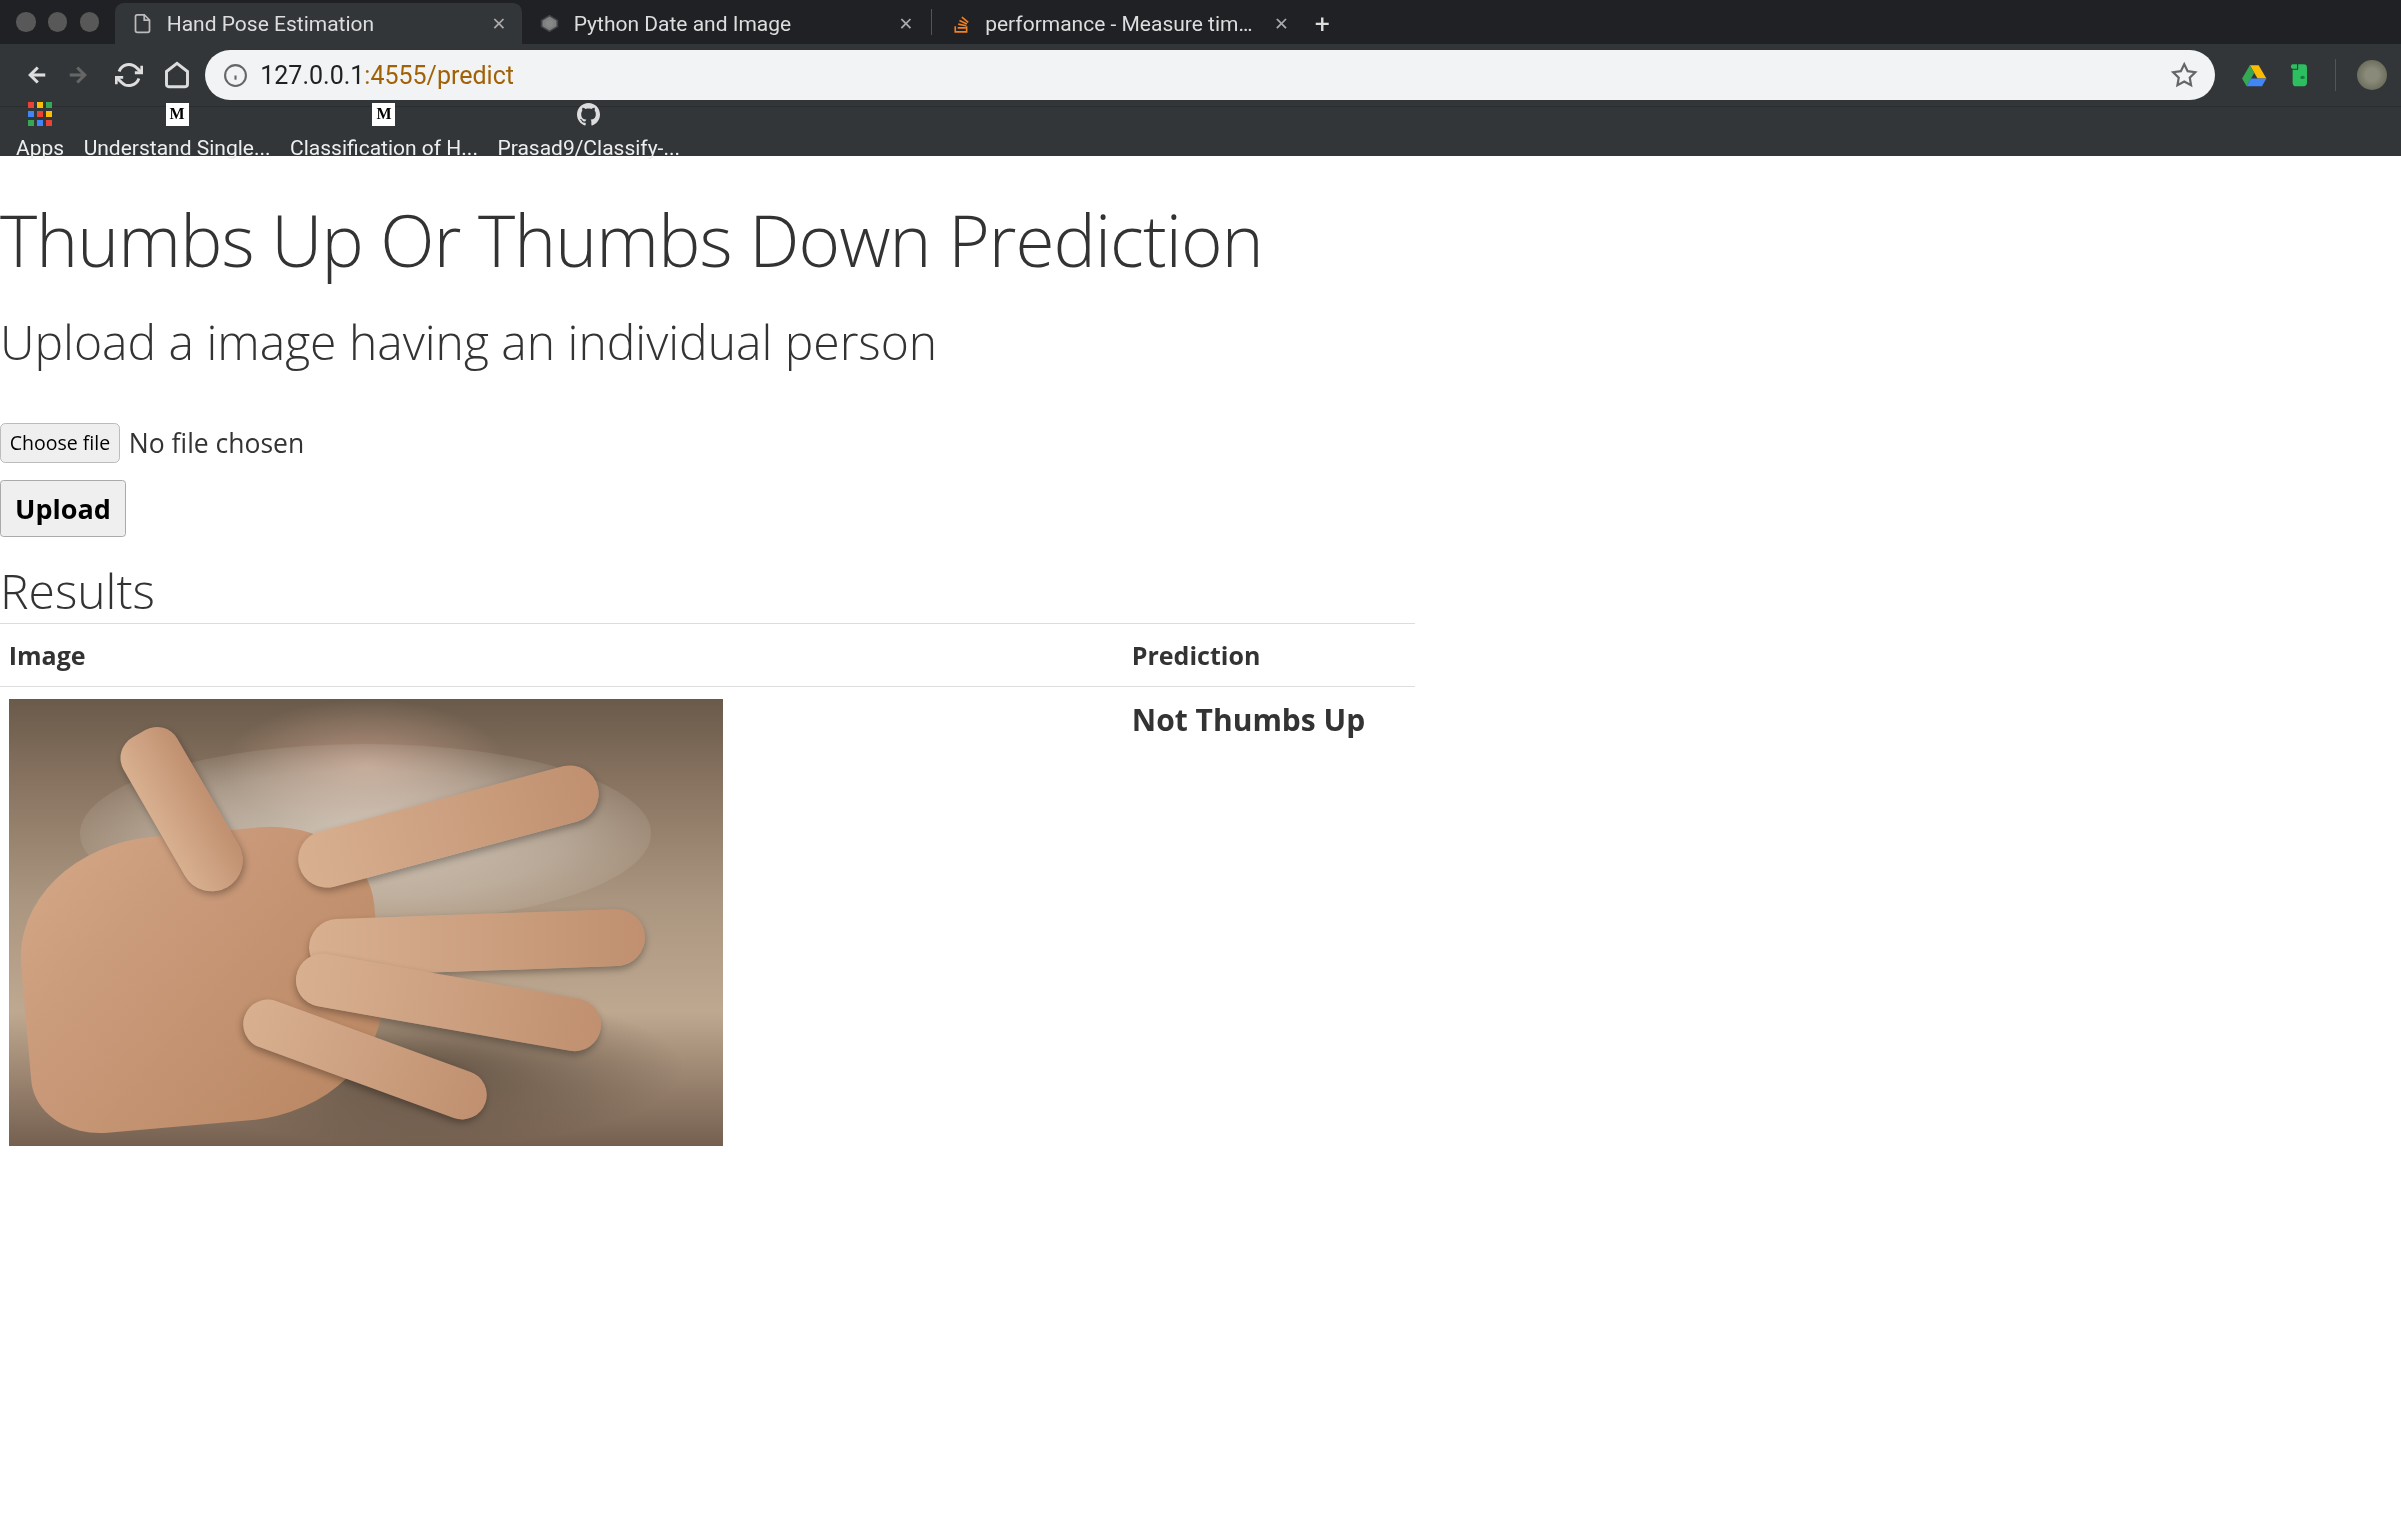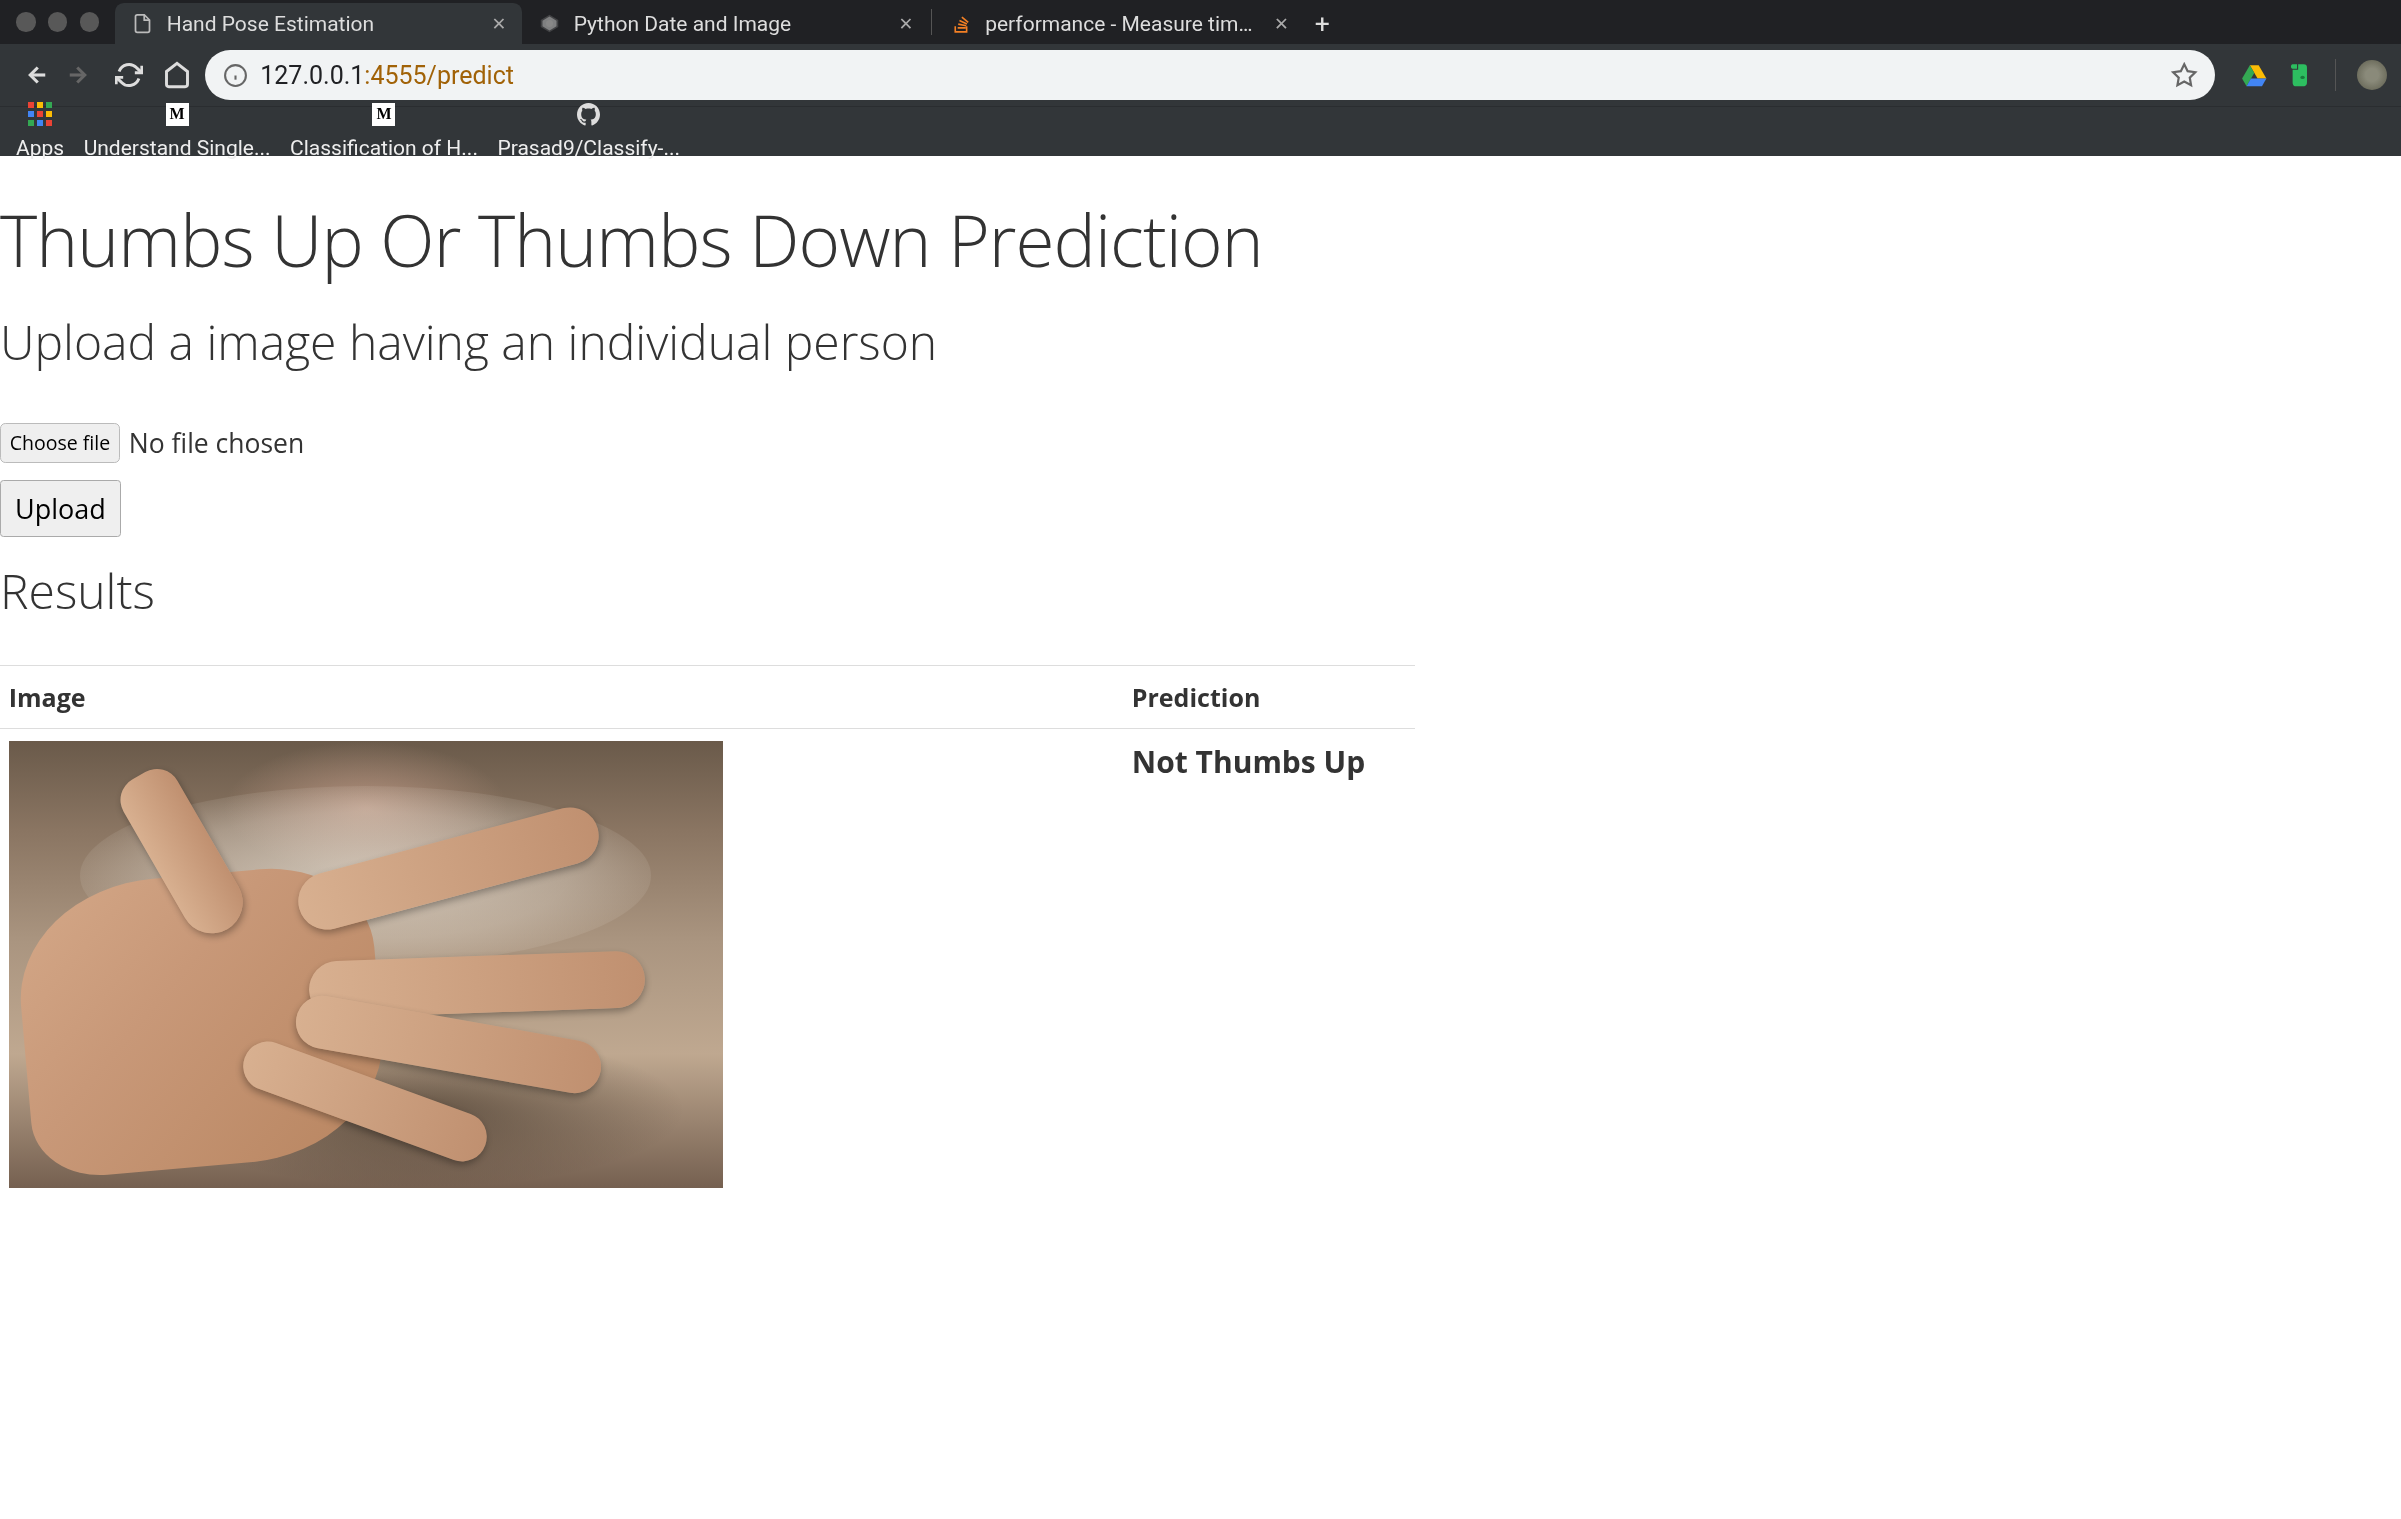--- a/index.html
+++ b/index.html
@@ -49,23 +49,23 @@
     .medium-ico { background: #fff; color: #000; font-weight: bold; font-family: Georgia, serif; width: 23px; height: 23px; display: flex; align-items: center; justify-content: center; font-size: 16px; }
     .github-ico { color: #ddd; }
 
     
     .page { padding: 0 16px 0 0; font-family: 'Open Sans', 'Helvetica Neue', sans-serif; color: #333; font-weight: 300; }
     .page h1 { font-size: 71px; font-weight: 300; margin-top: 35px; letter-spacing: -0.9px; }
     .page h2 { font-size: 48px; font-weight: 300; margin-top: 21px; }
     .file-row { margin-top: 49px; display: flex; align-items: center; gap: 8.8px; }
     .choose-btn { font-size: 19.5px; padding: 5.3px 8.8px; background: #efefef; border: 0.9px solid #bbb; border-radius: 5.3px; font-family: inherit; font-weight: 400; }
     .file-status { font-size: 26.5px; font-weight: 400; }
-    .upload-btn { margin-top: 17.7px; font-size: 27px; padding: 8.8px 14px; background: #efefef; border: 0.9px solid #aaa; border-radius: 3.5px; font-family: inherit; font-weight: 400; }
+    .upload-btn { margin-top: 17.7px; font-size: 27px; padding: 8.8px 14px; background: #efefef; border: 0.9px solid #aaa; border-radius: 3.5px; font-family: inherit; font-weight: 700; }
     .results-h { font-size: 53px; font-weight: 300; margin-top: 44px; }
-    .tbl { margin-top: 42px; border-collapse: collapse; width: 1415px; }
+    .tbl { border-collapse: collapse; width: 1415px; }
     .tbl th { text-align: left; font-size: 25px; font-weight: 700; padding: 14px 8.8px; border-top: 1.8px solid #ddd; border-bottom: 1.8px solid #ddd; }
     .tbl td { vertical-align: top; padding: 12.4px 8.8px; font-size: 30px; font-weight: 700; }
 
     
     .hand-img { width: 714px; height: 447px; position: relative; overflow: hidden; background: linear-gradient(to bottom, #6a5a4a 0%, #8a7562 20%, #aa9580 45%, #bfa890 70%, #756050 100%); }
     .hand-img::before { content: ""; position: absolute; top: 0; left: 30%; width: 40%; height: 30%; background: radial-gradient(ellipse at center, rgba(200,160,140,0.7) 0%, transparent 70%); }
     .lace { position: absolute; top: 10%; left: 10%; width: 80%; height: 40%; background: radial-gradient(ellipse, rgba(245,240,230,0.6) 0%, rgba(245,240,230,0.3) 50%, transparent 80%); border-radius: 50%; }
     .palm { position: absolute; top: 30%; left: 2%; width: 50%; height: 65%; background: linear-gradient(135deg, #d4a888 0%, #c89878 40%, #b88560 100%); border-radius: 40% 30% 40% 20%; transform: rotate(-5deg); }
     .finger { position: absolute; background: linear-gradient(to right, #d8b090, #c09070); border-radius: 35px; box-shadow: 0 3.5px 7px rgba(0,0,0,0.3); }
     .f1 { top: 5%; left: 20%; width: 62px; height: 177px; transform: rotate(-30deg); border-radius: 26.5px 26.5px 35px 35px; }

